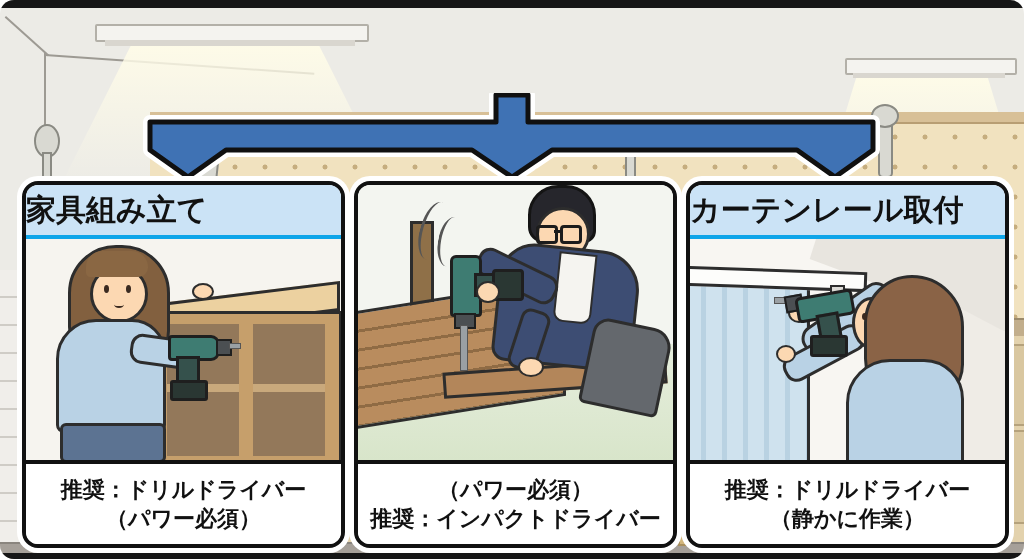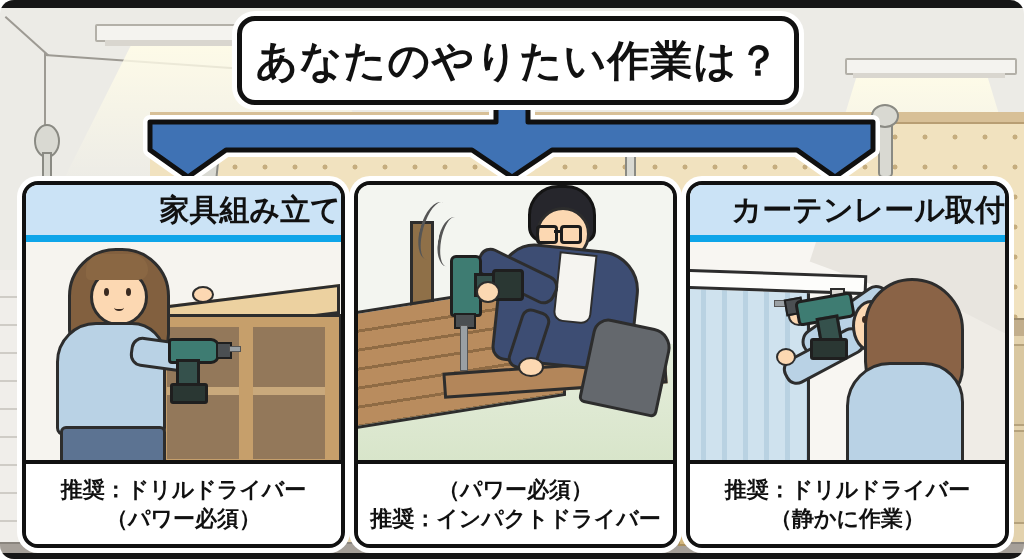--- a/index.html
+++ b/index.html
@@ -21,21 +21,21 @@
   .floor{background:#a6a099;border-top:2px solid #8a857e;}
   .leg{background:#d2b67c;border:2px solid #a98f5d;}
   .tool-metal{background:#d9d9d2;border:2px solid #8a8a83;}
   .tool-wood{background:#d7a36a;border:2px solid #5d4526;}
   .tool-red{background:#b55a4e;border:2px solid #5d2a23;}
   
   .titlebox{left:237px;top:16px;width:552px;height:79px;background:#ffffff;border:5px solid #111;border-radius:18px;box-shadow:0 0 0 5px #fff;display:flex;align-items:center;justify-content:center;}
   .titlebox span{font-size:42px;font-weight:800;color:#111;letter-spacing:1px;white-space:nowrap;}
   
   .panel{top:181px;width:315px;height:359px;background:#fff;border:4px solid #111;border-radius:16px;box-shadow:0 0 0 5px #fff;display:flex;flex-direction:column;overflow:hidden;z-index:30;}
-  .panel-header{height:50px;flex:0 0 50px;background:#cbe3f6;border-bottom:7px solid #0ea5e9;display:flex;align-items:center;justify-content:flex-end;}
+  .panel-header{height:50px;flex:0 0 50px;background:#cbe3f6;border-bottom:4px solid #0ea5e9;display:flex;align-items:center;justify-content:flex-start;}
   .panel-header span{font-size:30px;font-weight:800;color:#111;white-space:nowrap;}
   .panel-art{position:relative;flex:1 1 auto;overflow:hidden;}
   .panel-footer{flex:0 0 80px;background:#fff;border-top:4px solid #111;display:flex;flex-direction:column;align-items:center;justify-content:center;gap:2px;}
   .panel-footer div{font-size:22px;font-weight:800;color:#111;line-height:1.25;white-space:nowrap;}
   
   .o3{border:3px solid #2d2d2d;}
   .o2{border:2px solid #2d2d2d;}
   .skin{background:#fcd8b2;}
   .sweater{background:#b9d2e5;}
   .drill-teal{background:#3e7c72;border:3px solid #1f1f1f;}
@@ -91,23 +91,20 @@
   <div class="abs floor" style="left:0;top:542px;width:1024px;height:17px;"></div>
   <div class="abs leg" style="left:322px;top:524px;width:18px;height:18px;"></div>
   <div class="abs leg" style="left:522px;top:524px;width:30px;height:18px;"></div>
   <div class="abs leg" style="left:678px;top:524px;width:18px;height:18px;"></div>
 
   <svg id="arrow-svg" class="abs" style="left:140px;top:93px;" width="745" height="89" viewBox="0 0 745 89">
     <path d="M356,2 L388,2 L388,29 L733,29 L733,57 L695,84 L657,57 L412,57 L372,84 L332,57 L86,57 L48,84 L10,57 L10,29 L356,29 Z" fill="none" stroke="#ffffff" stroke-width="14" stroke-linejoin="round"></path>
     <path d="M356,2 L388,2 L388,29 L733,29 L733,57 L695,84 L657,57 L412,57 L372,84 L332,57 L86,57 L48,84 L10,57 L10,29 L356,29 Z" fill="#3f72b4" stroke="#101010" stroke-width="5" stroke-linejoin="round"></path>
   </svg>
 
-  <div class="abs titlebox" style="z-index:40;">
-    <span>あなたのやりたい作業は？</span>
-  </div>
 
   <div class="abs panel" style="left:22px;">
     <div class="panel-header">
       <span>家具組み立て</span>
     </div>
     <div class="panel-art" style="background:#f6f4ef;">
 
       <div class="abs o3" style="left:118px;top:54px;width:190px;height:24px;background:#ecd1a0;transform:skewY(-7deg);"></div>
       <div class="abs o3" style="left:128px;top:72px;width:182px;height:150px;background:#c69f6b;">
         <div class="abs" style="left:10px;top:10px;width:72px;height:132px;background:#93785a;">

